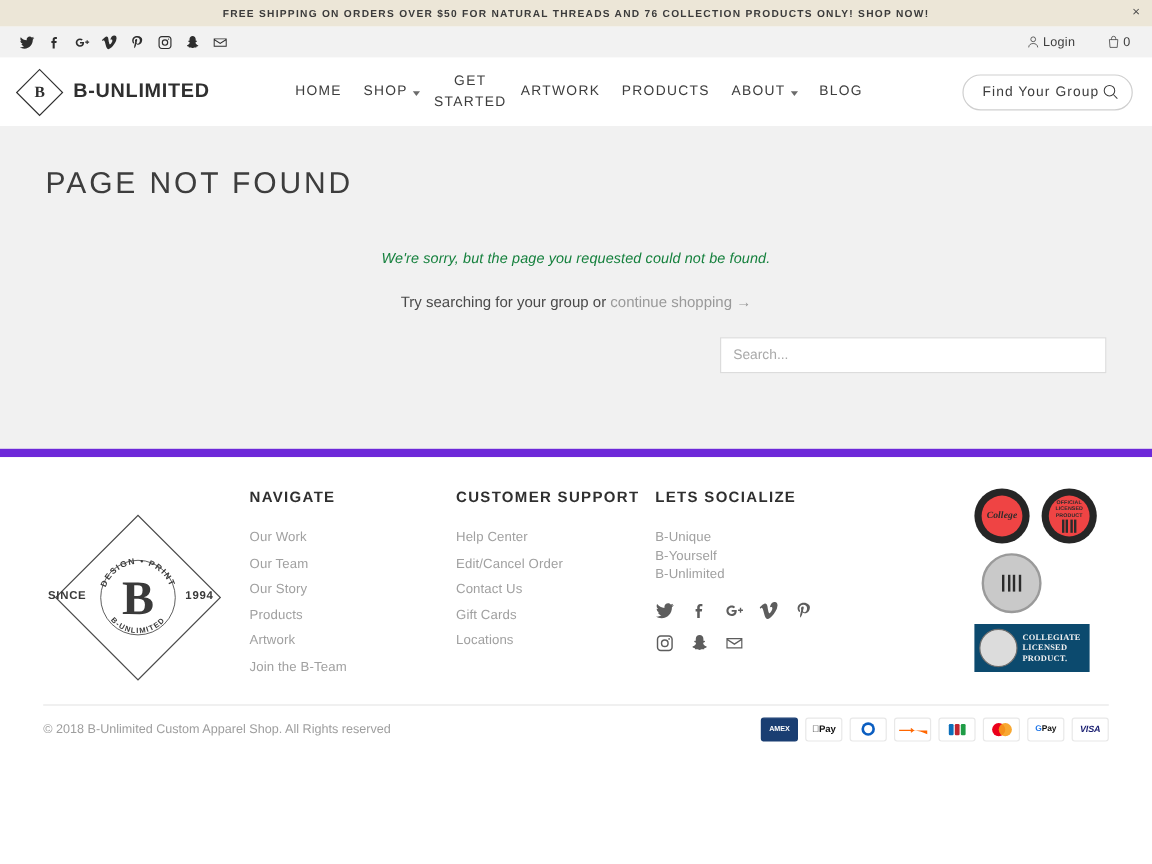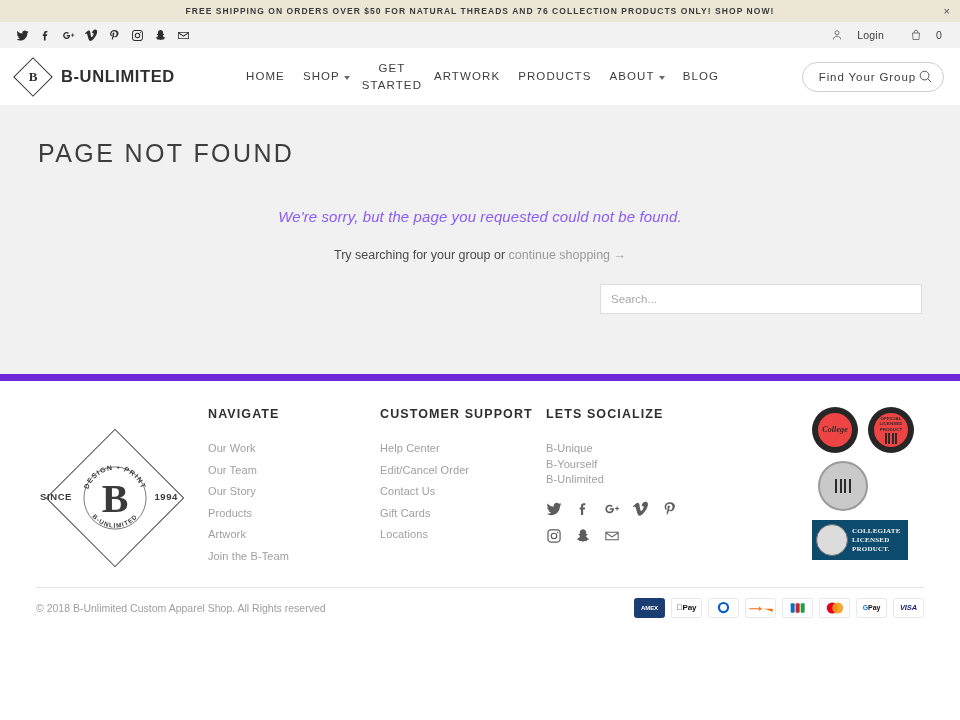--- a/index.html
+++ b/index.html
@@ -48,21 +48,21 @@
   .social-top { display: flex; align-items: center; gap: 10px; }
   .social-top .ic { width: 13px; height: 13px; display: block; fill: #2e2e2e; }
   .utility-right {
     margin-left: auto;
     display: flex;
     align-items: center;
     gap: 26px;
     padding-right: 8px;
   }
   .util-link {
-    display: flex; align-items: flex-end; gap: 14px;
+    display: flex; align-items: flex-end; gap: 2px;
     font-size: 10.5px; color: #3d3d3d; letter-spacing: .2px;
     cursor: pointer;
   }
   .util-link svg { width: 12px; height: 12px; fill: none; stroke: #3d3d3d; stroke-width: 1.3; }
 
   
   .header {
     height: 57px;
     background: #ffffff;
     display: flex;
@@ -145,22 +145,22 @@
     letter-spacing: 2.4px;
     color: #3d3d3d;
     font-weight: 400;
   }
   .error-block {
     margin-top: 40px;
     text-align: center;
   }
   .error-msg {
     font-style: italic;
-    font-size: 15px;
-    color: #8b5cf6;
+    font-size: 12px;
+    color: #15803d;
     letter-spacing: .1px;
   }
   .try-line {
     margin-top: 23px;
     font-size: 12.5px;
     color: #4a4a4a;
   }
   .try-line a {
     color: #9a9a9a; text-decoration: none; cursor: pointer;
   }

